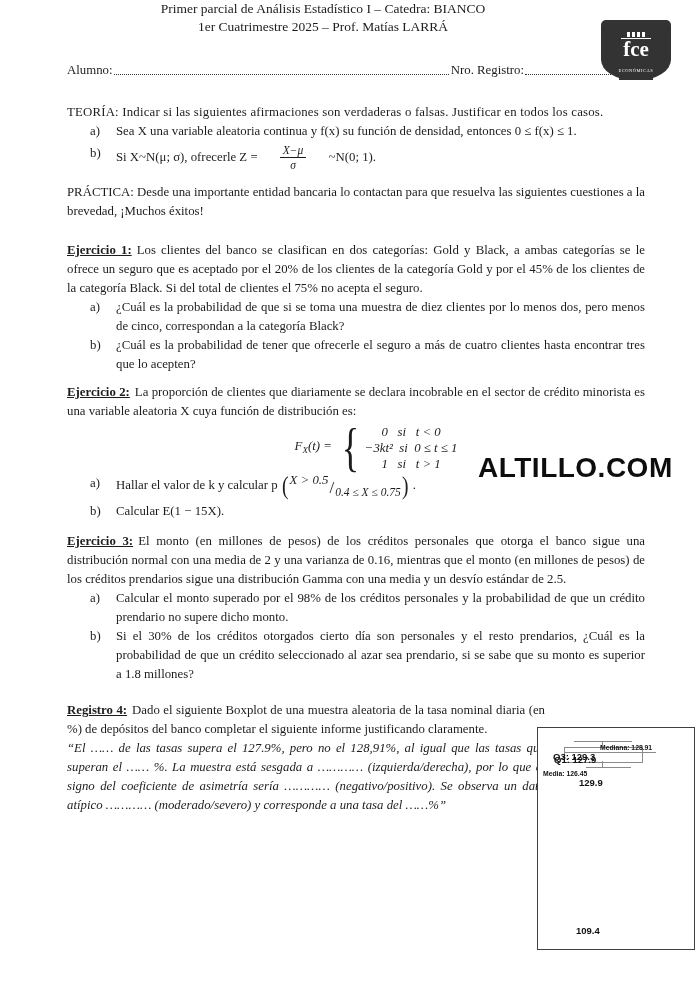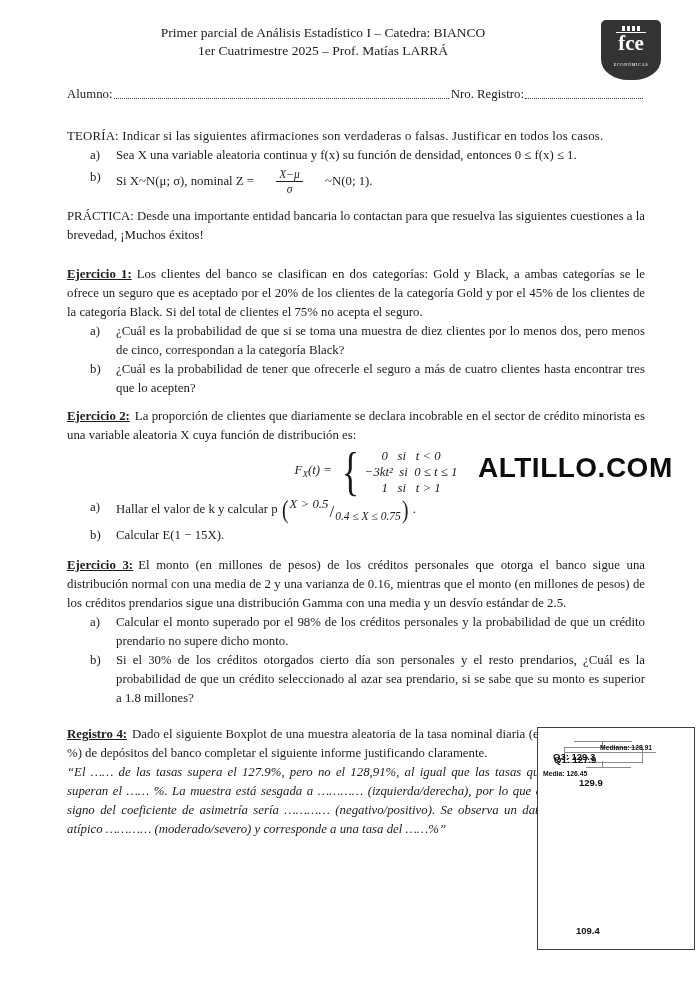--- a/index.html
+++ b/index.html
@@ -3,25 +3,25 @@
 <meta charset="utf-8">
 <style>
   html,body{margin:0;padding:0;background:#ffffff;}
   .page{
     position:relative;width:700px;height:982px;margin:0 auto;background:#fff;
     color:#1c1c1c;font-family:"Liberation Serif",serif;font-size:12.8px;line-height:19px;
     overflow:hidden;
   }
   .content{padding:0 55px 0 67px;}
   
-  .doc-title{width:646px;text-align:center;padding-top:24px;font-size:13.5px;line-height:17.5px;}
+  .doc-title{width:646px;text-align:center;font-size:13.5px;line-height:17.5px;}
   .logo{
-    position:absolute;left:601px;top:20px;width:60px;height:60px;background:#333;
+    position:absolute;left:601px;top:20px;width:70px;height:60px;background:#333;
     border-radius:5px 5px 46% 46%/5px 5px 34% 34%;
-    display:flex;flex-direction:column;align-items:center;justify-content:center;
+    display:flex;flex-direction:column;align-items:center;justify-content:flex-end;
     color:#fff;font-family:"Liberation Serif",serif;
   }
   .logo-bars{display:flex;gap:2px;margin-bottom:1px;}
   .logo-bars i{display:block;width:3px;height:5px;background:#fff;}
   .logo-acronym{font-size:21px;font-weight:bold;line-height:20px;border-top:1px solid #fff;padding:0 2px;}
   .logo-sub{font-size:4.5px;letter-spacing:.5px;background:#333;margin-top:2px;}
   
   .student-row{display:flex;align-items:flex-end;margin-top:27px;line-height:16px;}
   .dot-fill{flex:1;border-bottom:1.4px dotted #3a3a3a;margin:0 2px 3px 1px;height:10px;}
   .dot-fill.short{flex:0 0 118px;}
@@ -97,21 +97,21 @@
     </div>
 
     <p class="para caps" style="margin-top:25px;">TEORÍA: Indicar si las siguientes afirmaciones son verdaderas o falsas. Justificar en todos los casos.</p>
     <div class="li">
       <span class="mk">a)</span>
       <span class="tx">Sea X una variable aleatoria continua y f(x) su función de densidad, entonces 0 ≤ f(x) ≤ 1.</span>
     </div>
     <div class="li" style="margin-top:3px;">
       <span class="mk">b)</span>
       <span class="tx">
-        <span>Si X~N(μ; σ), nominal Z =</span>
+        <span>Si X~N(μ; σ), ofrecerle Z =</span>
         <span class="frac"><span class="num mi">X−μ</span><span class="den mi">σ</span></span>
         <span>~N(0; 1).</span>
       </span>
     </div>
 
     <p class="para" style="margin-top:12px;">PRÁCTICA: Desde una importante entidad bancaria lo contactan para que resuelva las siguientes cuestiones a la brevedad, ¡Muchos éxitos!</p>
 
     <p class="para" style="margin-top:20px;">
       <span class="exlabel">Ejercicio 1:</span><span>Los clientes del banco se clasifican en dos categorías: Gold y Black, a ambas categorías se le ofrece un seguro que es aceptado por el 20% de los clientes de la categoría Gold y por el 45% de los clientes de la categoría Black. Si del total de clientes el 75% no acepta el seguro.</span>
     </p>

